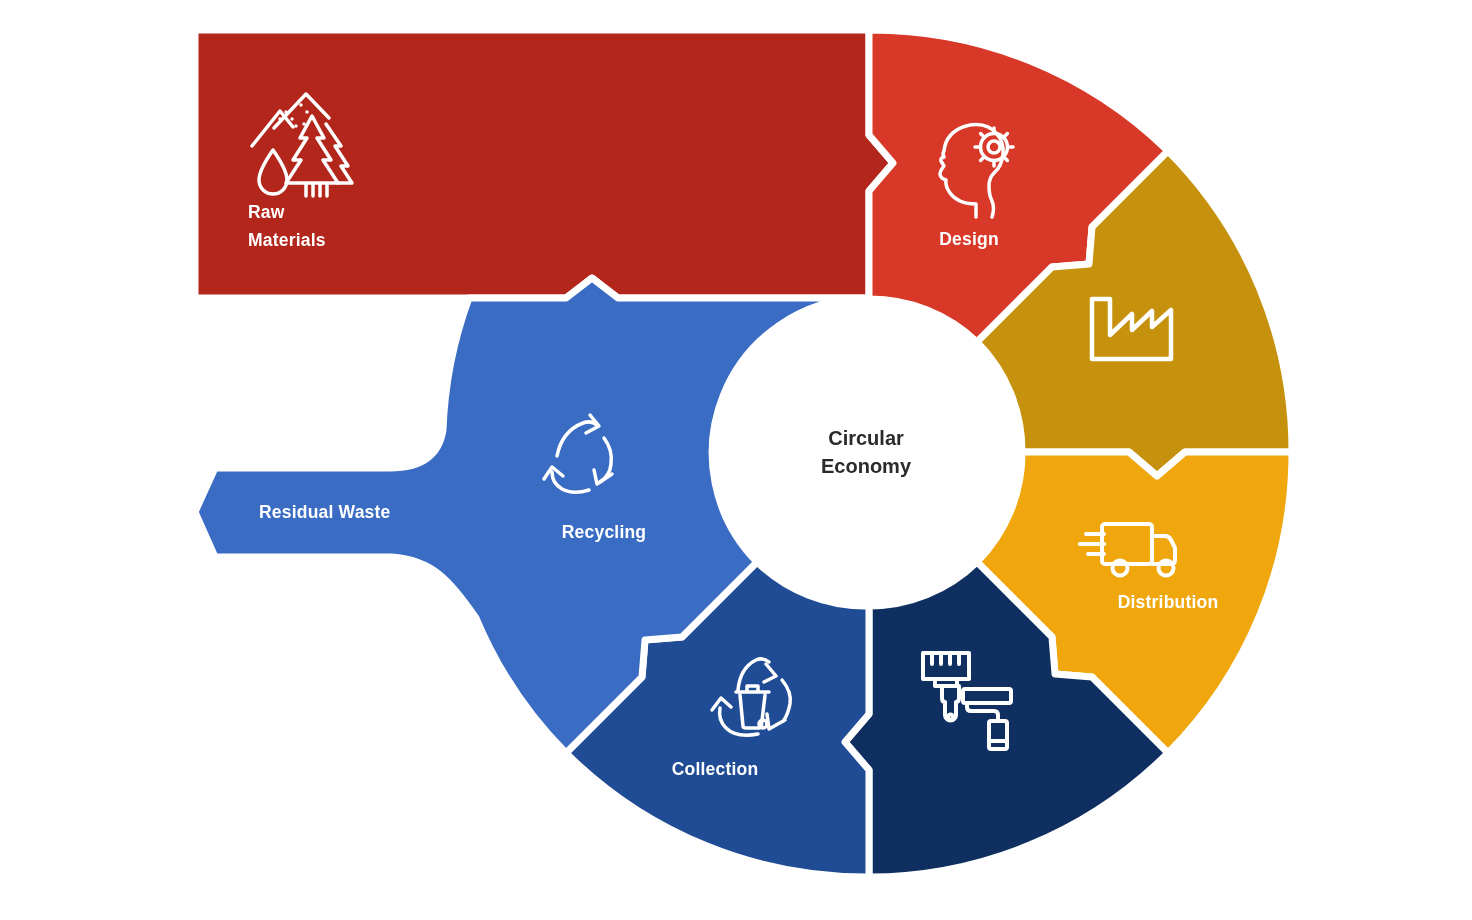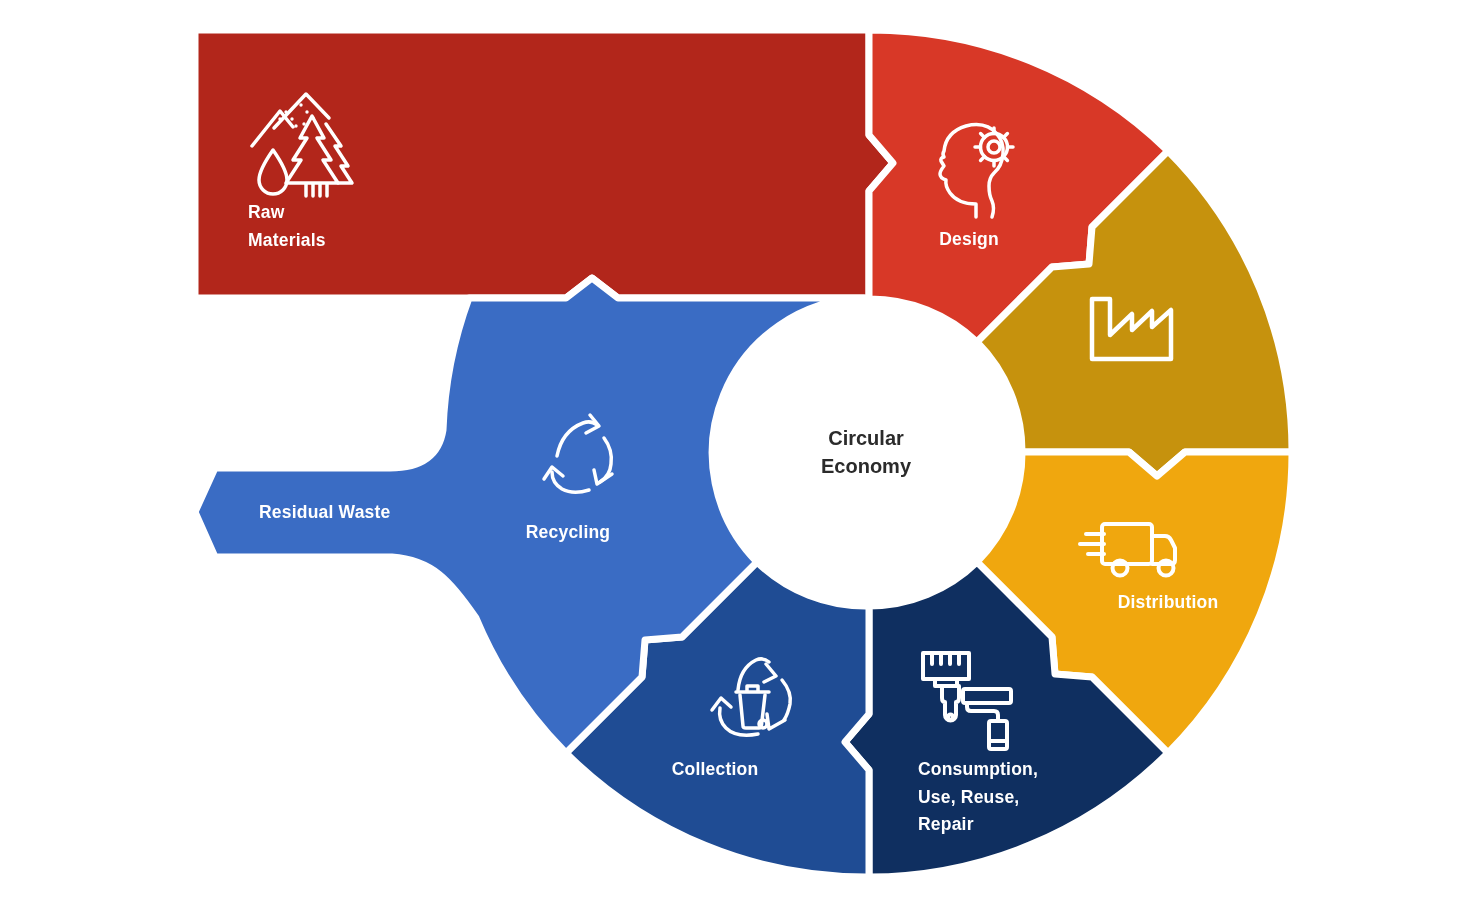--- a/index.html
+++ b/index.html
@@ -128,26 +128,23 @@
   </svg>
 
   <div class="seg-label" style="left:248px; top:199px;">Raw
 Materials</div>
 
   <div class="seg-label centered" style="left:969px; top:226px;">Design</div>
 
 
   <div class="seg-label centered" style="left:1168px; top:589px;">Distribution</div>
 
-  <div class="seg-label" style="left:918px; top:756px;">Consumption,
-Use, Reuse,
-Repair</div>
 
   <div class="seg-label centered" style="left:715px; top:756px;">Collection</div>
 
-  <div class="seg-label centered" style="left:568px; top:519px;">Recycling</div>
+  <div class="seg-label centered" style="left:604px; top:519px;">Recycling</div>
 
   <div class="seg-label" style="left:227px; top:499px;margin-left:32px;">Residual Waste</div>
 
   <div class="center-label" style="left:866px; top:424px;">Circular
 Economy</div>
 
 </div>
 
 </body></html>

